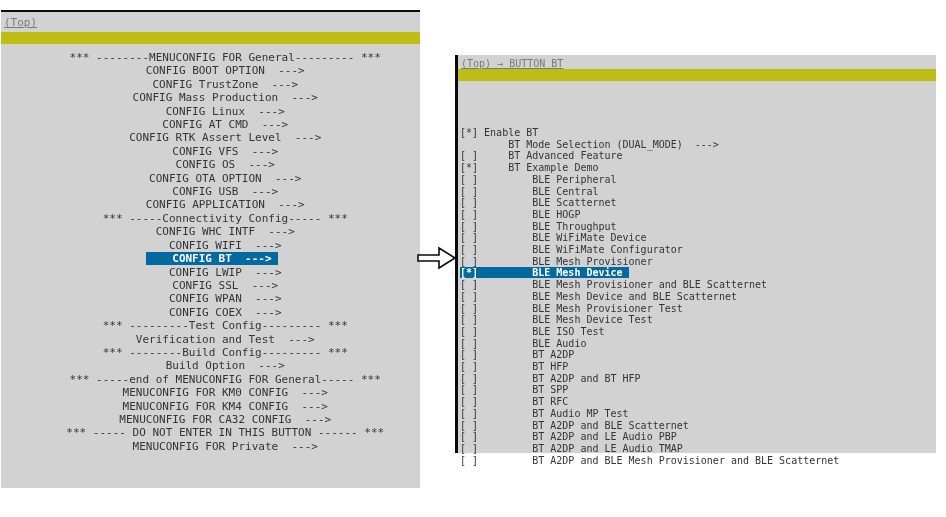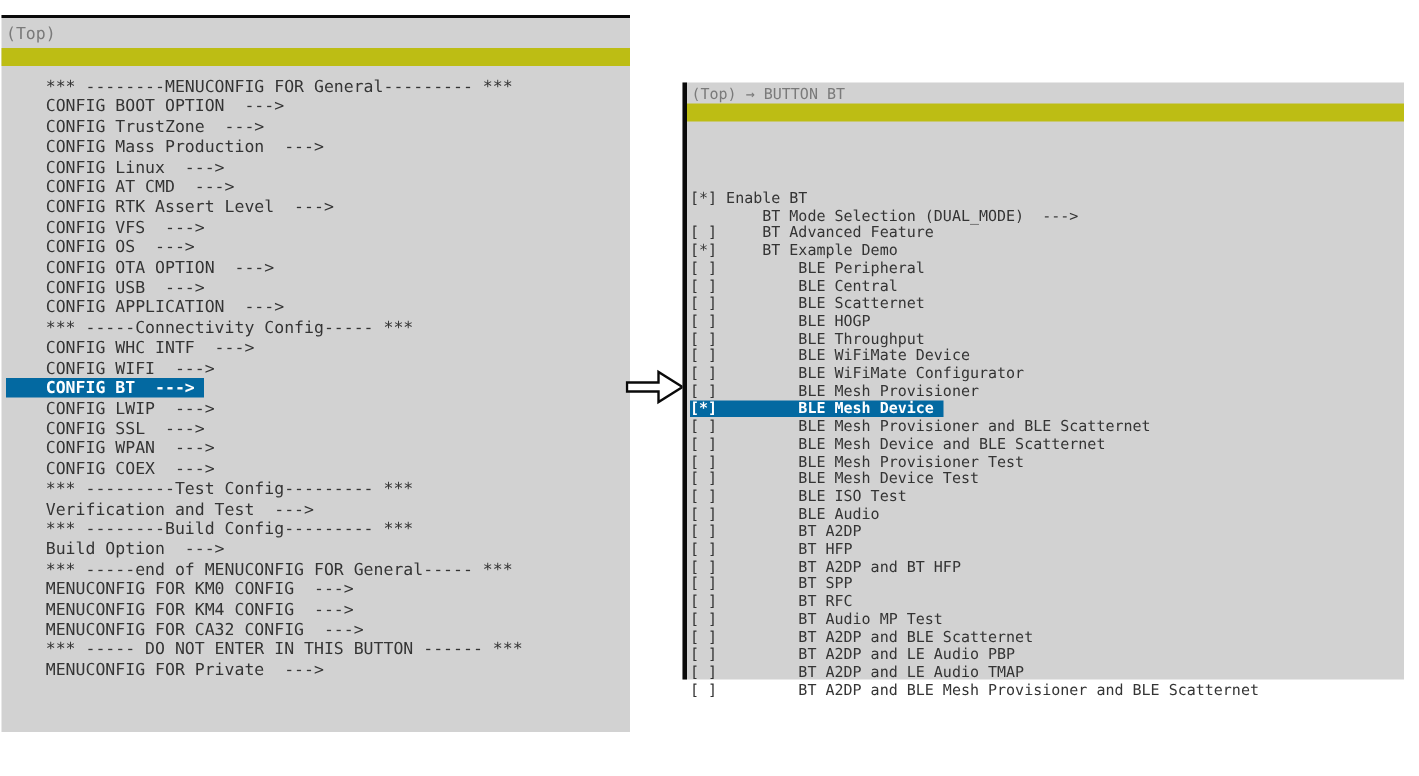--- a/index.html
+++ b/index.html
@@ -31,20 +31,21 @@
     left: 455px;
     top: 55px;
     width: 481px;
     height: 398px;
     border-left: 3px solid #0a0a0a;
   }
   .hdr {
     color: #7a7a7a;
     white-space: pre;
     overflow: hidden;
+    text-decoration: underline;
   }
   .left .hdr {
     font-size: 11px;
     height: 16px;
     padding: 4px 3px 0 3px;
   }
   .right .hdr {
     font-size: 10px;
     height: 11px;
     padding: 3px 3px 0 3px;
@@ -55,20 +56,21 @@
   }
   .list {
     white-space: pre;
     color: #343434;
     overflow: hidden;
   }
   .left .list {
     font-size: 11px;
     line-height: 13.4px;
     padding: 7px 0 0 3px;
+    text-align: center;
   }
   .right .list {
     font-size: 10px;
     line-height: 11.7px;
     padding: 2px 0 0 2px;
     margin-top: 44px;
   }
   .row { white-space: pre; }
   .hl {
     background: #0369a1;

